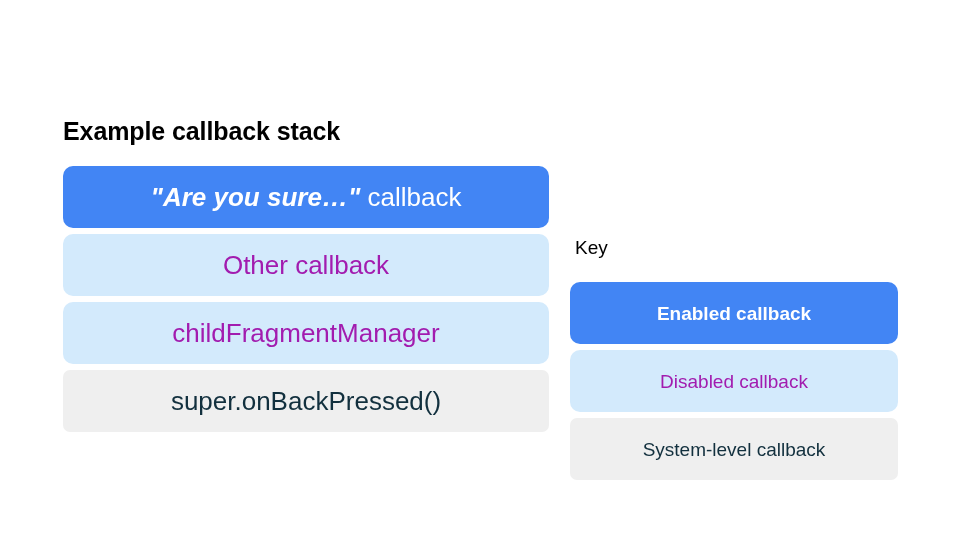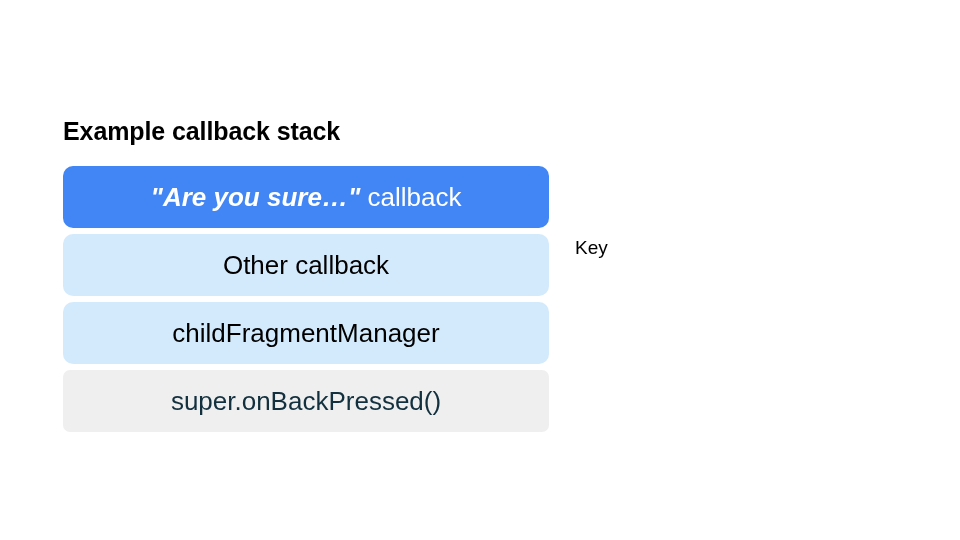--- a/index.html
+++ b/index.html
@@ -60,21 +60,21 @@
   }
 
   
   .bar.enabled {
     background: #4285f4;
     color: #ffffff;
     font-weight: 700;
   }
   .bar.disabled {
     background: #d3eafc;
-    color: #000000;
+    color: #a21caf;
     font-weight: 400;
   }
   .bar.system {
     background: #efefef;
     color: #12303e;
     font-weight: 400;
     border-radius: 7px;
   }
 
   .bar .bar-label {
@@ -152,15 +152,30 @@
         <span class="bar-label">super.onBackPressed()</span>
       </div>
 
     </div>
   </div>
 
   <div class="key-col">
 
     <div class="key-title">Key</div>
 
+    <div class="key-list">
+
+      <div class="bar enabled">
+        <span class="bar-label">Enabled callback</span>
+      </div>
+
+      <div class="bar disabled">
+        <span class="bar-label">Disabled callback</span>
+      </div>
+
+      <div class="bar system">
+        <span class="bar-label">System-level callback</span>
+      </div>
+
+    </div>
   </div>
 
 </div>
 
 </body></html>

